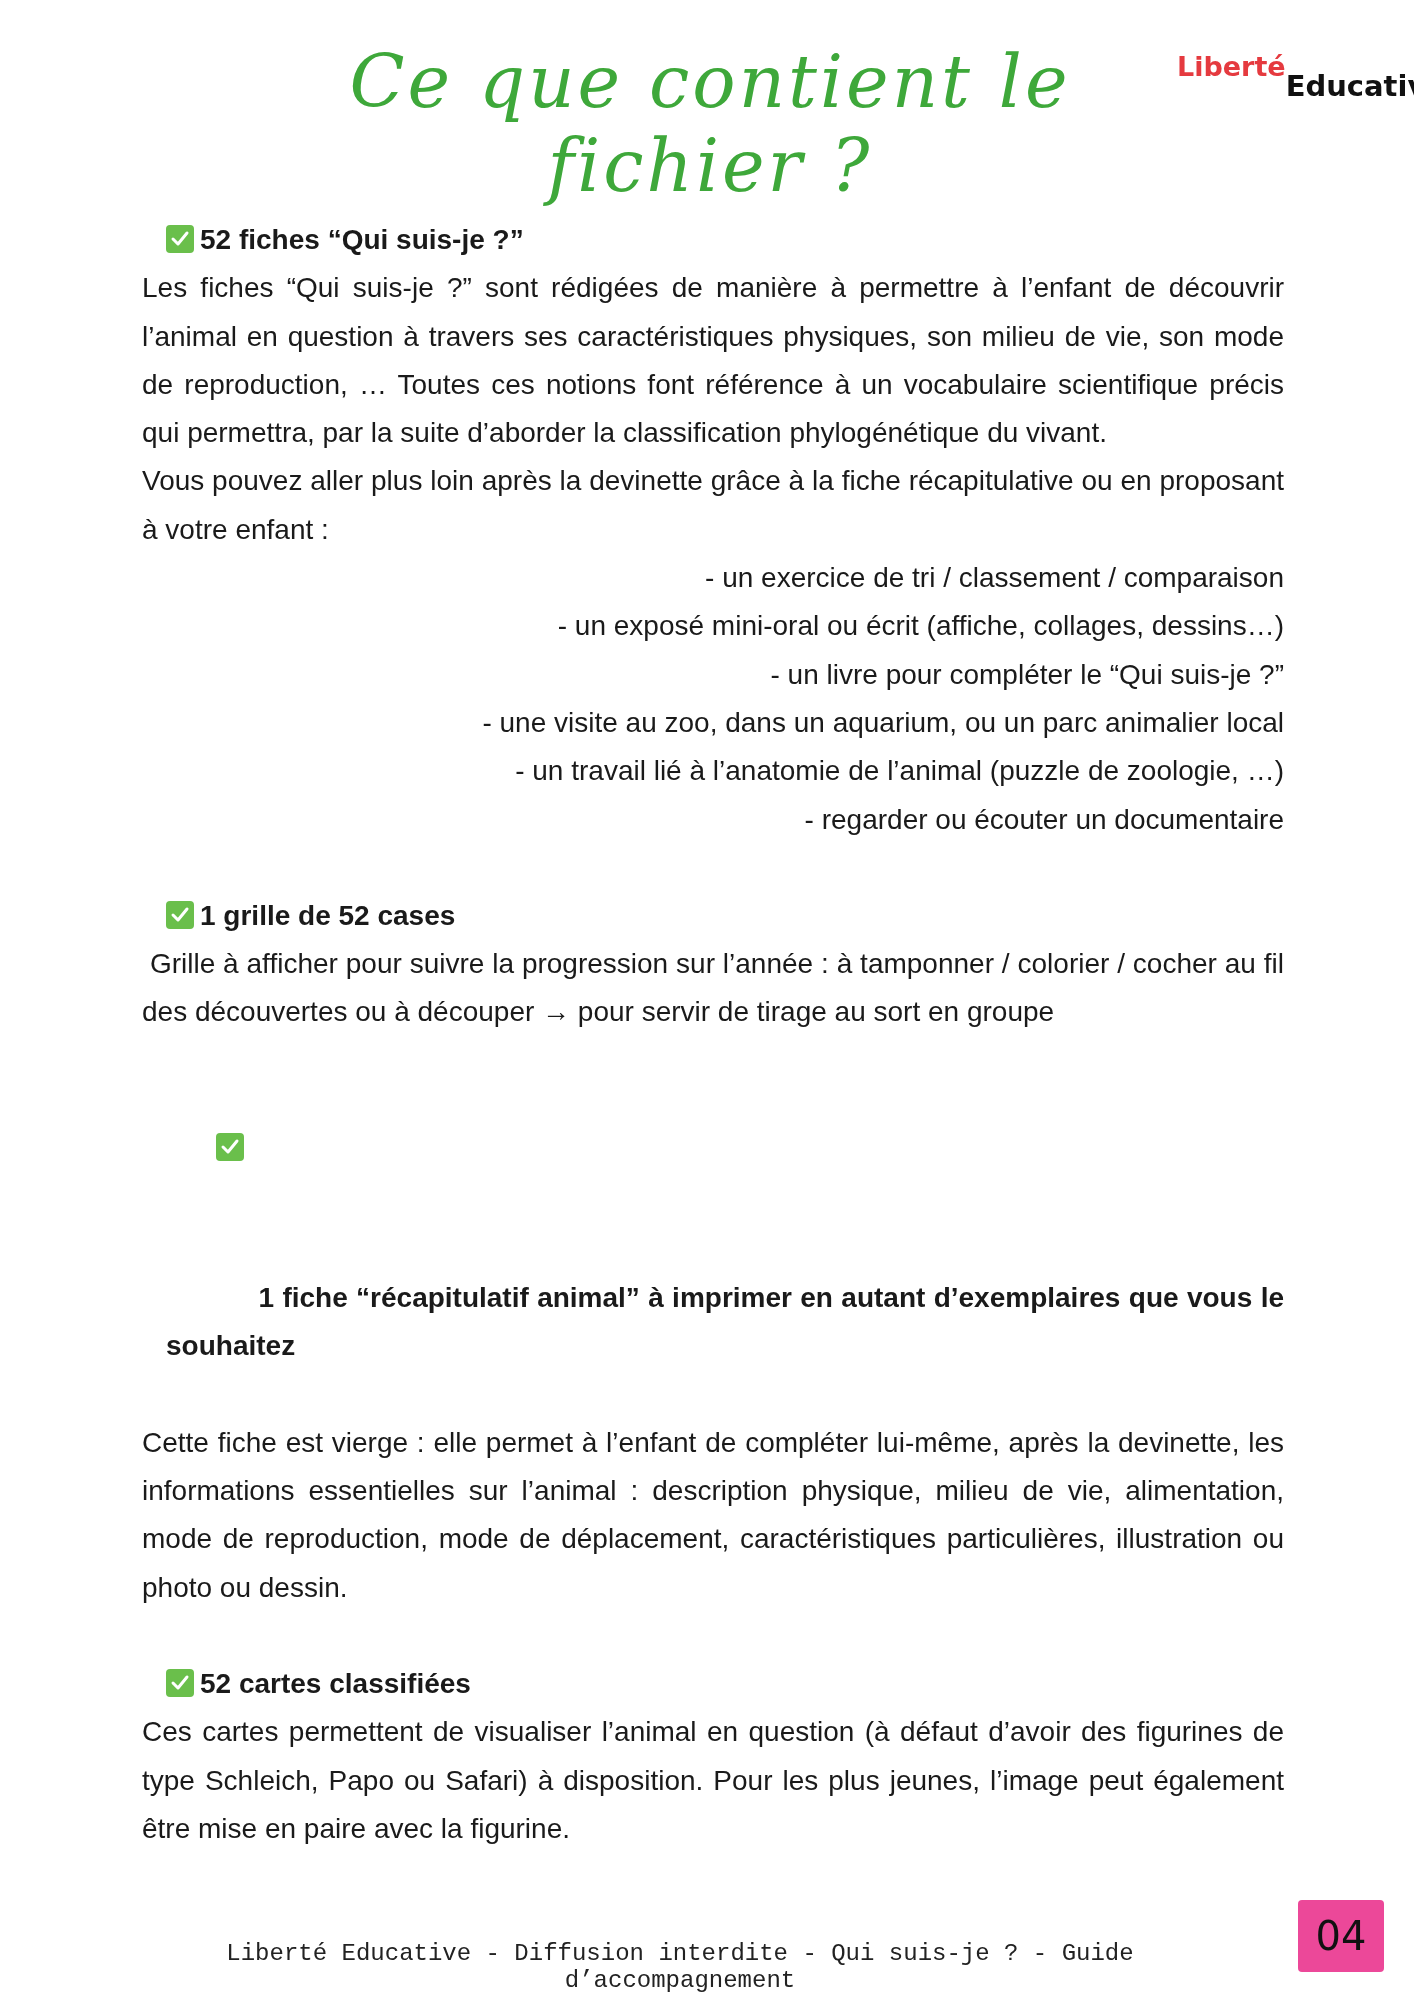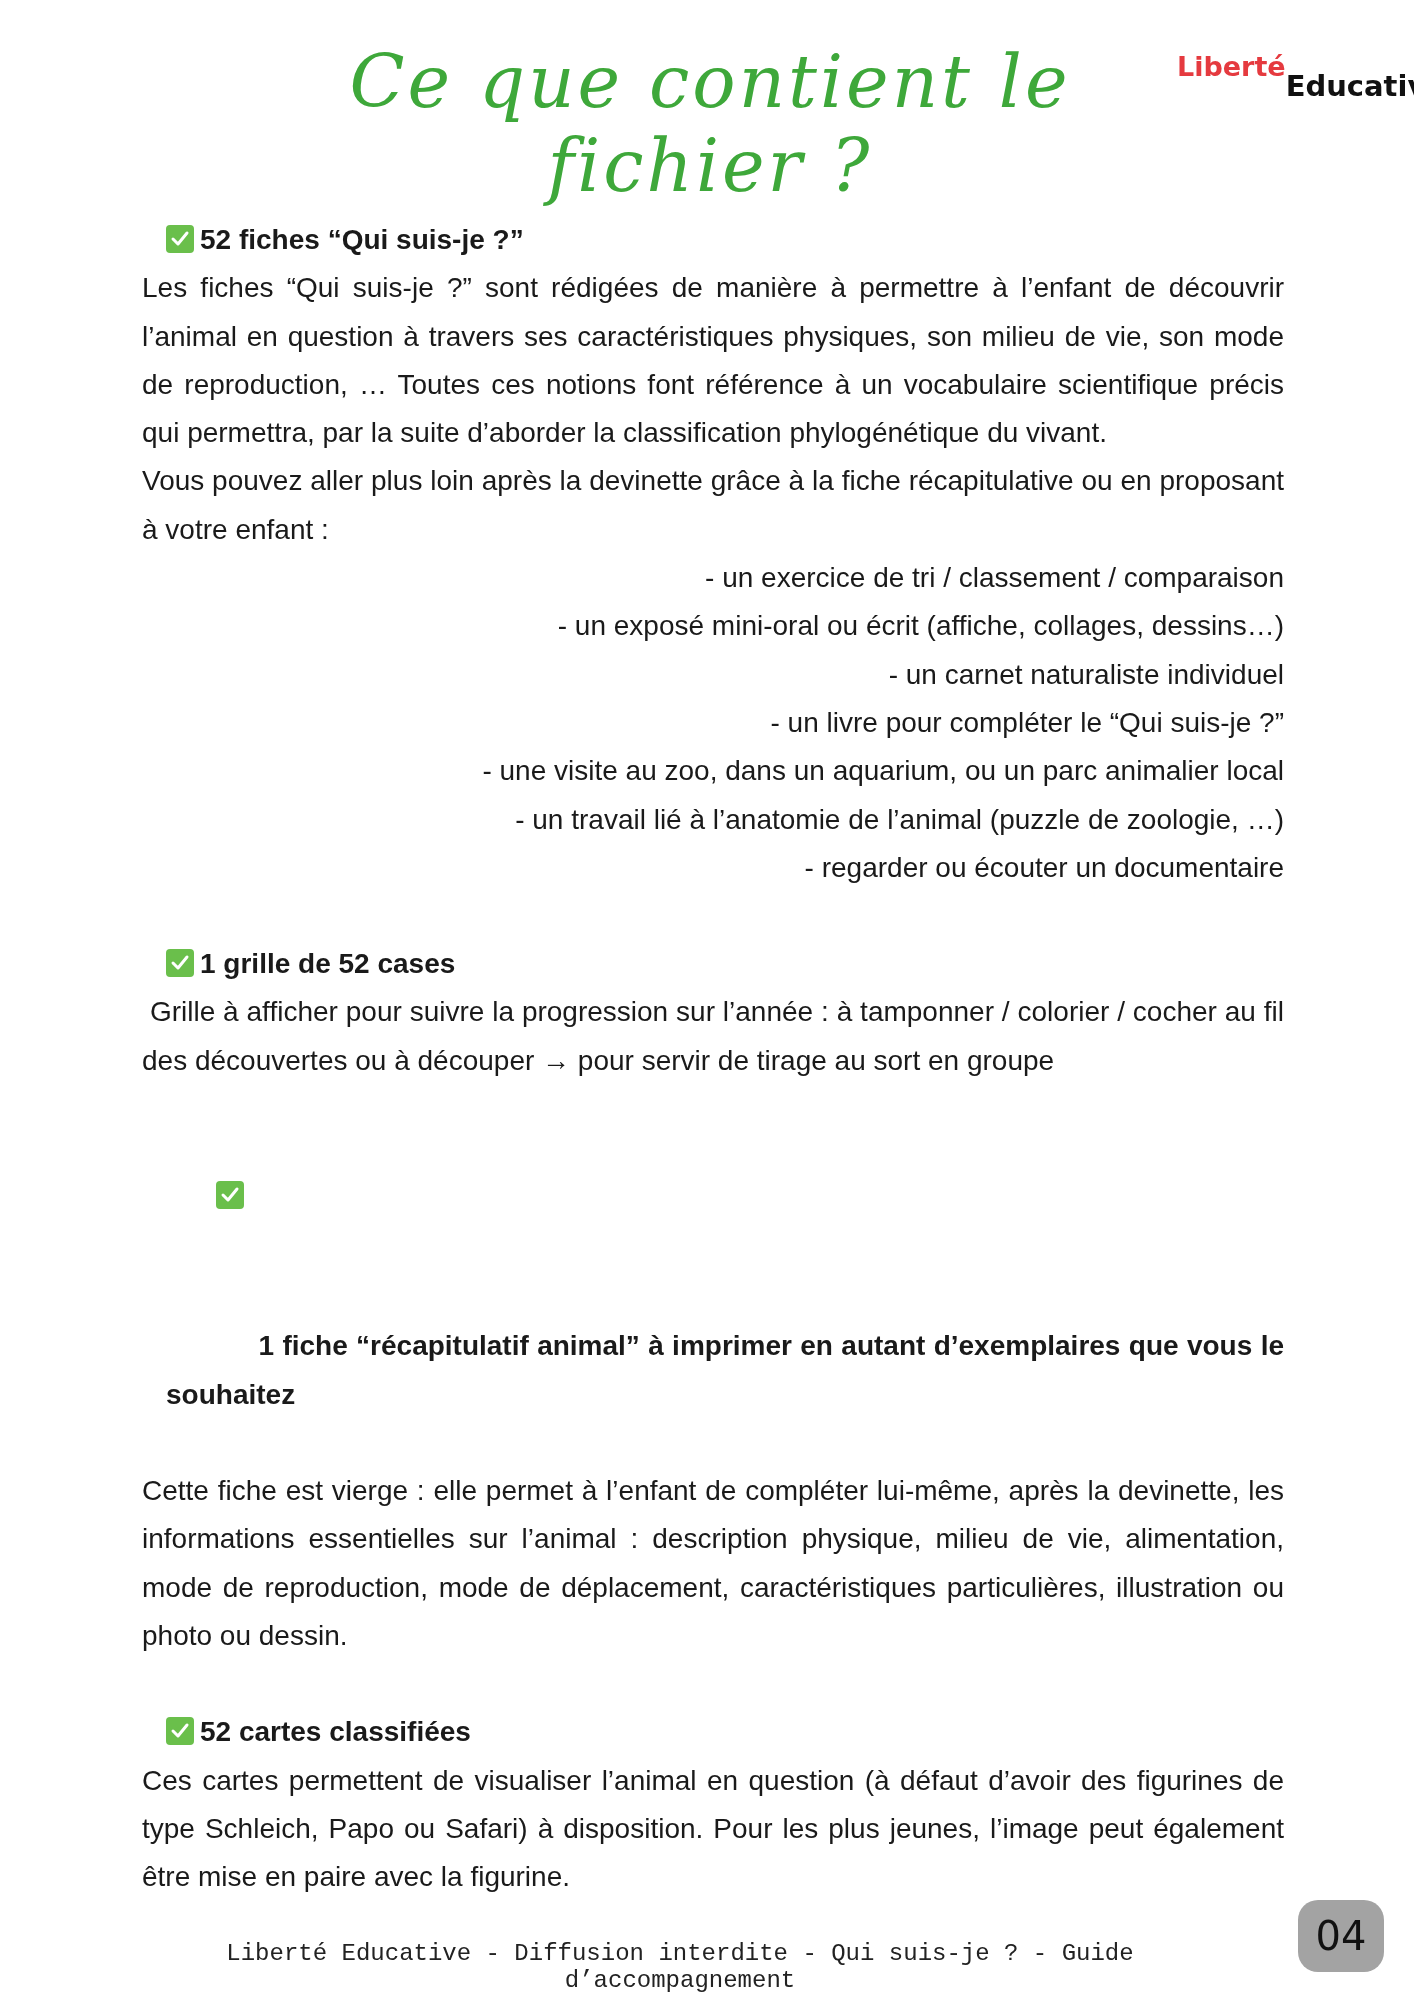--- a/index.html
+++ b/index.html
@@ -82,22 +82,22 @@
       font-size: 24px;
       color: #222;
       font-family: Liberation Mono, monospace;
     }
     .page-badge {
       position: absolute;
       left: 1298px;
       top: 1900px;
       width: 86px;
       height: 72px;
-      background: #a3a3a3;
-      border-radius: 20px;
+      background: #ec4899;
+      border-radius: 4px;
       display: flex;
       align-items: center;
       justify-content: center;
       font-family: "DejaVu Sans", sans-serif;
       font-size: 40px;
       color: #111;
     }
   </style>
 </head>
 <body>
@@ -126,21 +126,20 @@
         <svg viewBox="0 0 20 20">
             <path d="M3 10 L8 15 L17 4" fill="none" stroke="#fff" stroke-width="3" stroke-linecap="round" stroke-linejoin="round"></path>
           </svg>
       </span><span>52 fiches “Qui suis-je ?”</span>
     </div>
     <p class="para">Les fiches “Qui suis-je ?” sont rédigées de manière à permettre à l’enfant de découvrir l’animal en question à travers ses caractéristiques physiques, son milieu de vie, son mode de reproduction, … Toutes ces notions font référence à un vocabulaire scientifique précis qui permettra, par la suite d’aborder la classification phylogénétique du vivant.</p>
     <p class="para">Vous pouvez aller plus loin après la devinette grâce à la fiche récapitulative ou en proposant à votre enfant :</p>
     <ul class="list" style="list-style:none;text-align:right;">
       <li>- un exercice de tri / classement / comparaison</li>
       <li>- un exposé mini-oral ou écrit (affiche, collages, dessins…)</li>
-      <li>- un carnet naturaliste individuel</li>
       <li>- un livre pour compléter le “Qui suis-je ?”</li>
       <li>- une visite au zoo, dans un aquarium, ou un parc animalier local</li>
       <li>- un travail lié à l’anatomie de l’animal (puzzle de zoologie, …)</li>
       <li>- regarder ou écouter un documentaire</li>
     </ul>
   </section>
 
   <div class="gap"></div>
 
   <section>

